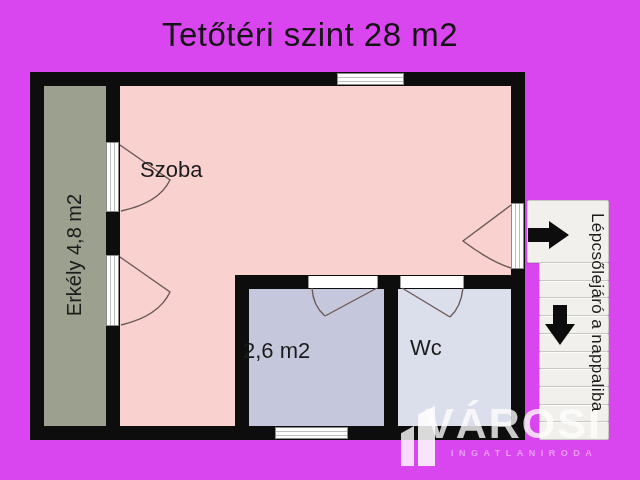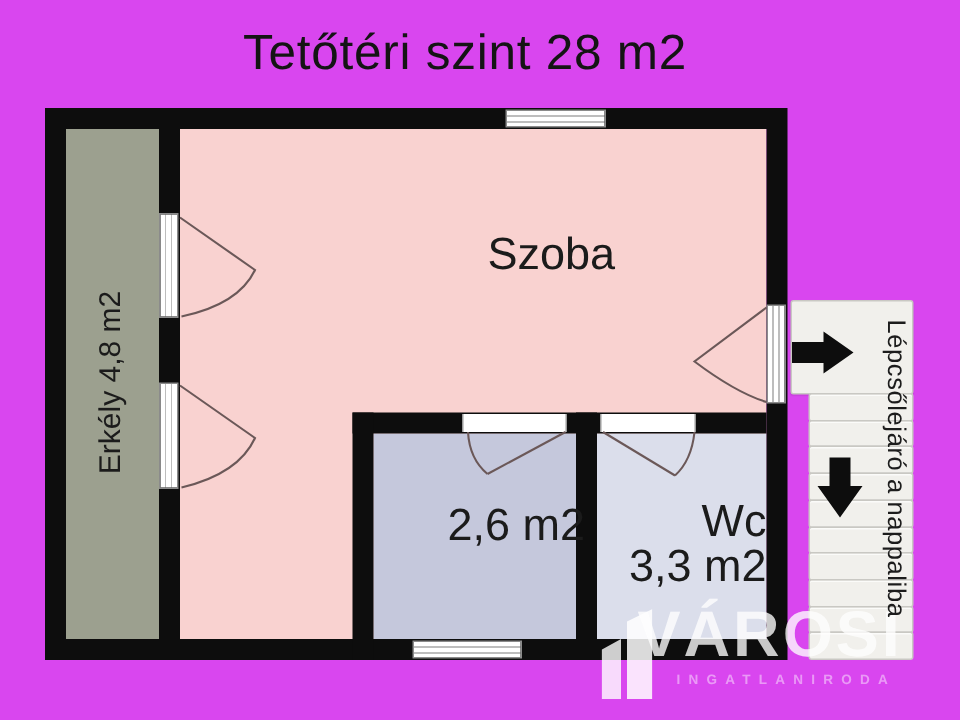--- a/index.html
+++ b/index.html
@@ -34,24 +34,24 @@
   #top-window{left:337px;top:73px;width:67px;height:12px;}
   #bath-window{left:275px;top:427px;width:73px;height:12px;}
   #balcony-door-upper{left:106px;top:142px;width:13px;height:70px;}
   #balcony-door-lower{left:106px;top:255px;width:13px;height:71px;}
   #stair-door{left:511px;top:203px;width:13px;height:66px;}
   .opening{background:#ffffff;border-left:1px solid #9a9a9a;border-right:1px solid #9a9a9a;}
   #bath-door-opening{left:308px;top:276px;width:70px;height:12px;}
   #wc-door-opening{left:400px;top:276px;width:64px;height:12px;}
 
   
-  .room-label{color:#1b1b1b;text-align:right;font-size:30px;line-height:30px;}
+  .room-label{color:#1b1b1b;text-align:left;font-size:22px;line-height:30px;}
   #szoba-label{left:140px;top:155px;width:270px;}
   #bathroom-label{left:243px;top:336px;width:147px;}
-  #wc-label{left:398px;top:333px;width:113px;}
+  #wc-label{left:398px;top:333px;width:113px;padding-left:12px;}
   #balcony-label{
     left:-35px;top:243px;width:220px;height:24px;text-align:center;
     font-size:20px;color:#1b1b1b;transform:rotate(-90deg);
   }
 
   
   #stair-landing{left:527px;top:200px;width:82px;height:63px;border:1px solid #c9c8c3;border-radius:2px;box-shadow:0 1px 1px rgba(0,0,0,.08);}
   #stair-treads{left:539px;top:263px;width:70px;height:177px;display:flex;flex-direction:column;}
   .tread{flex:1;border:1px solid #c9c8c3;border-radius:2px;margin-top:-1px;background:#f1f0ec;box-shadow:0 1px 0 rgba(255,255,255,.7) inset;}
   #stair-label{
@@ -128,21 +128,20 @@
   </svg>
 
   <div id="szoba-label" class="abs room-label">
     <div>Szoba</div>
   </div>
   <div id="bathroom-label" class="abs room-label">
     <div>2,6 m2</div>
   </div>
   <div id="wc-label" class="abs room-label">
     <div>Wc</div>
-    <div>3,3 m2</div>
   </div>
   <div id="balcony-label" class="abs">Erkély 4,8 m2</div>
 
   <div id="watermark" class="abs">
     <div id="wm-slab-left" class="wm-slab"></div>
     <div id="wm-slab-right" class="wm-slab"></div>
     <div id="wm-brand">VÁROSI</div>
     <div id="wm-sub">INGATLANIRODA</div>
   </div>
 

